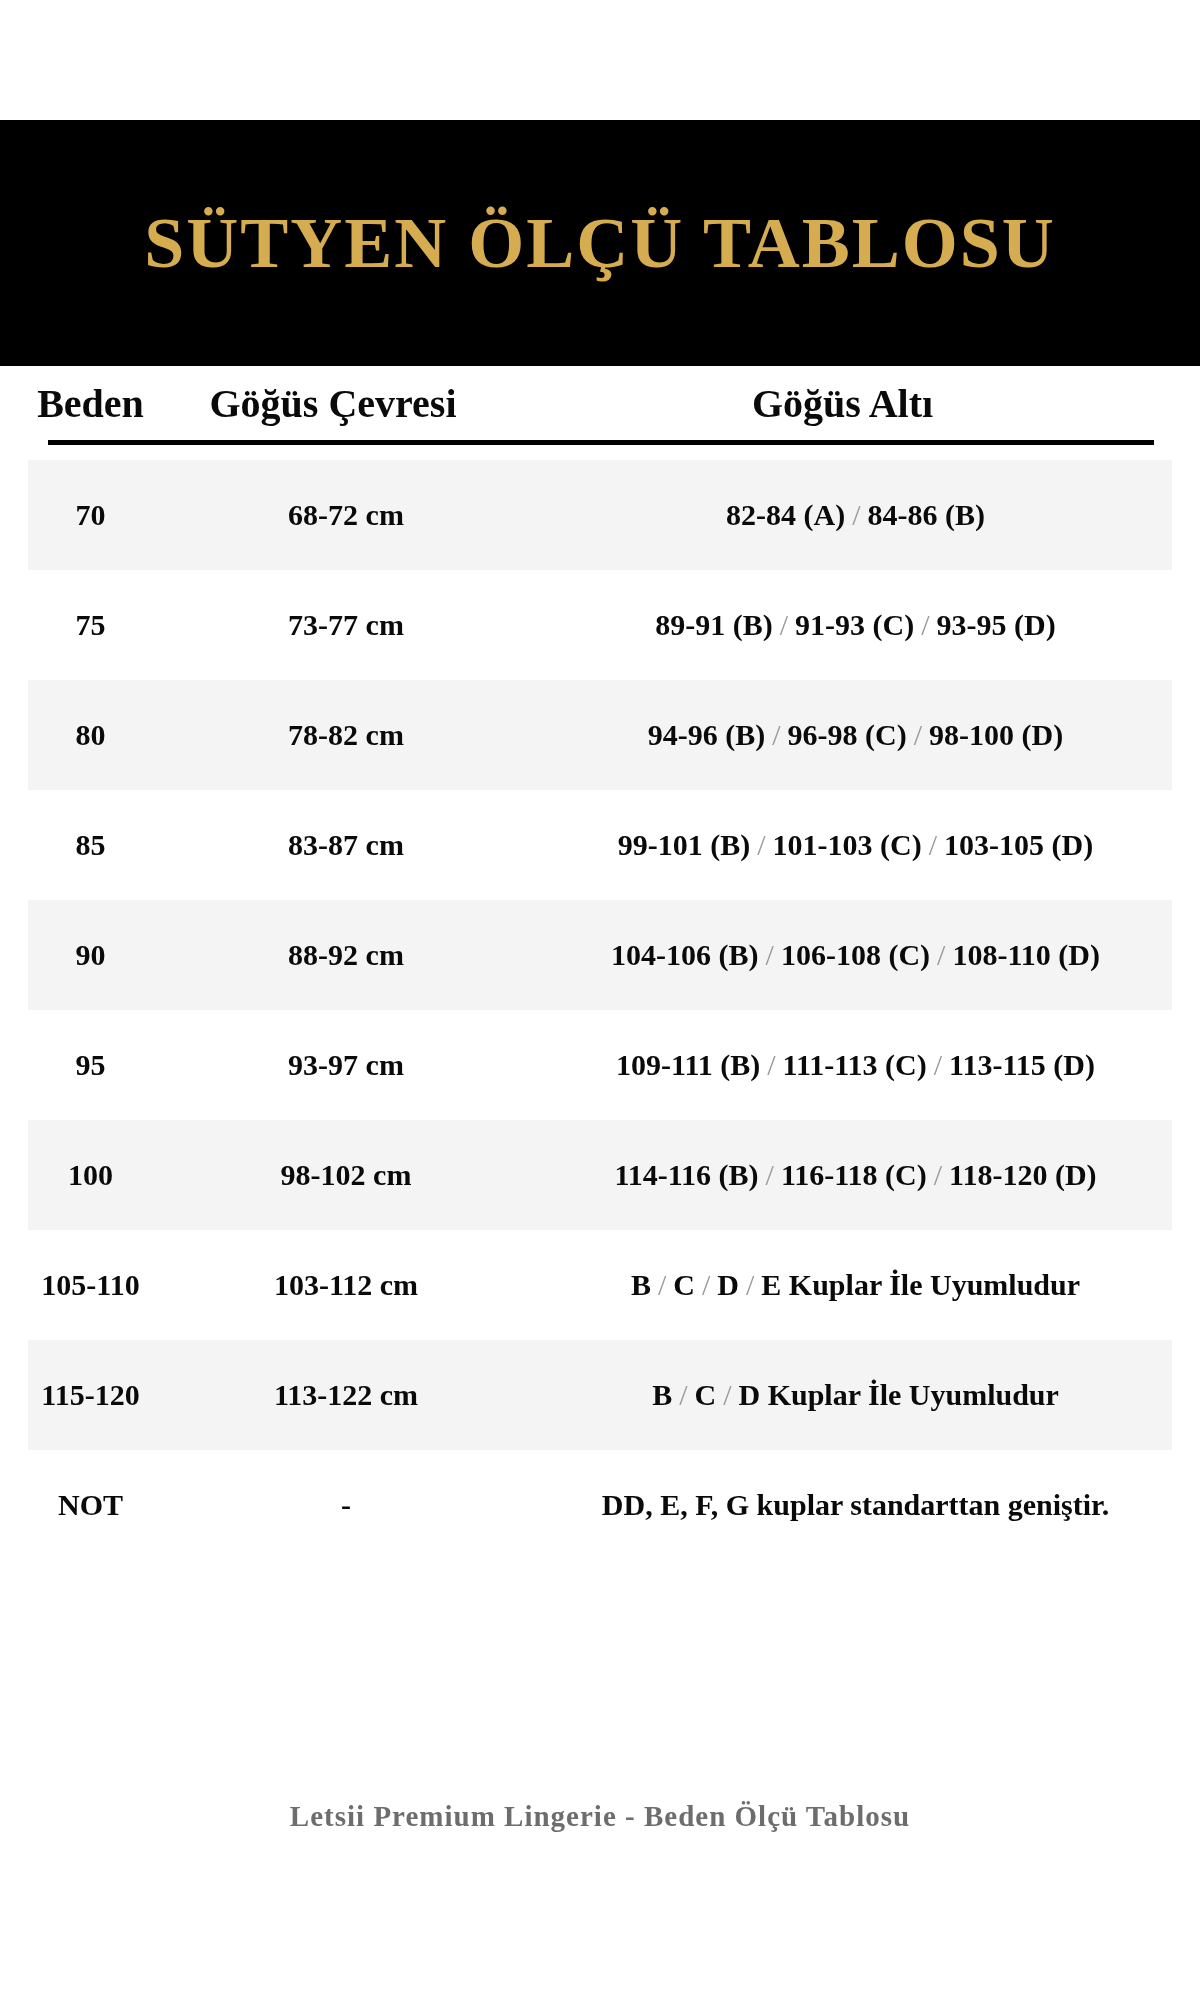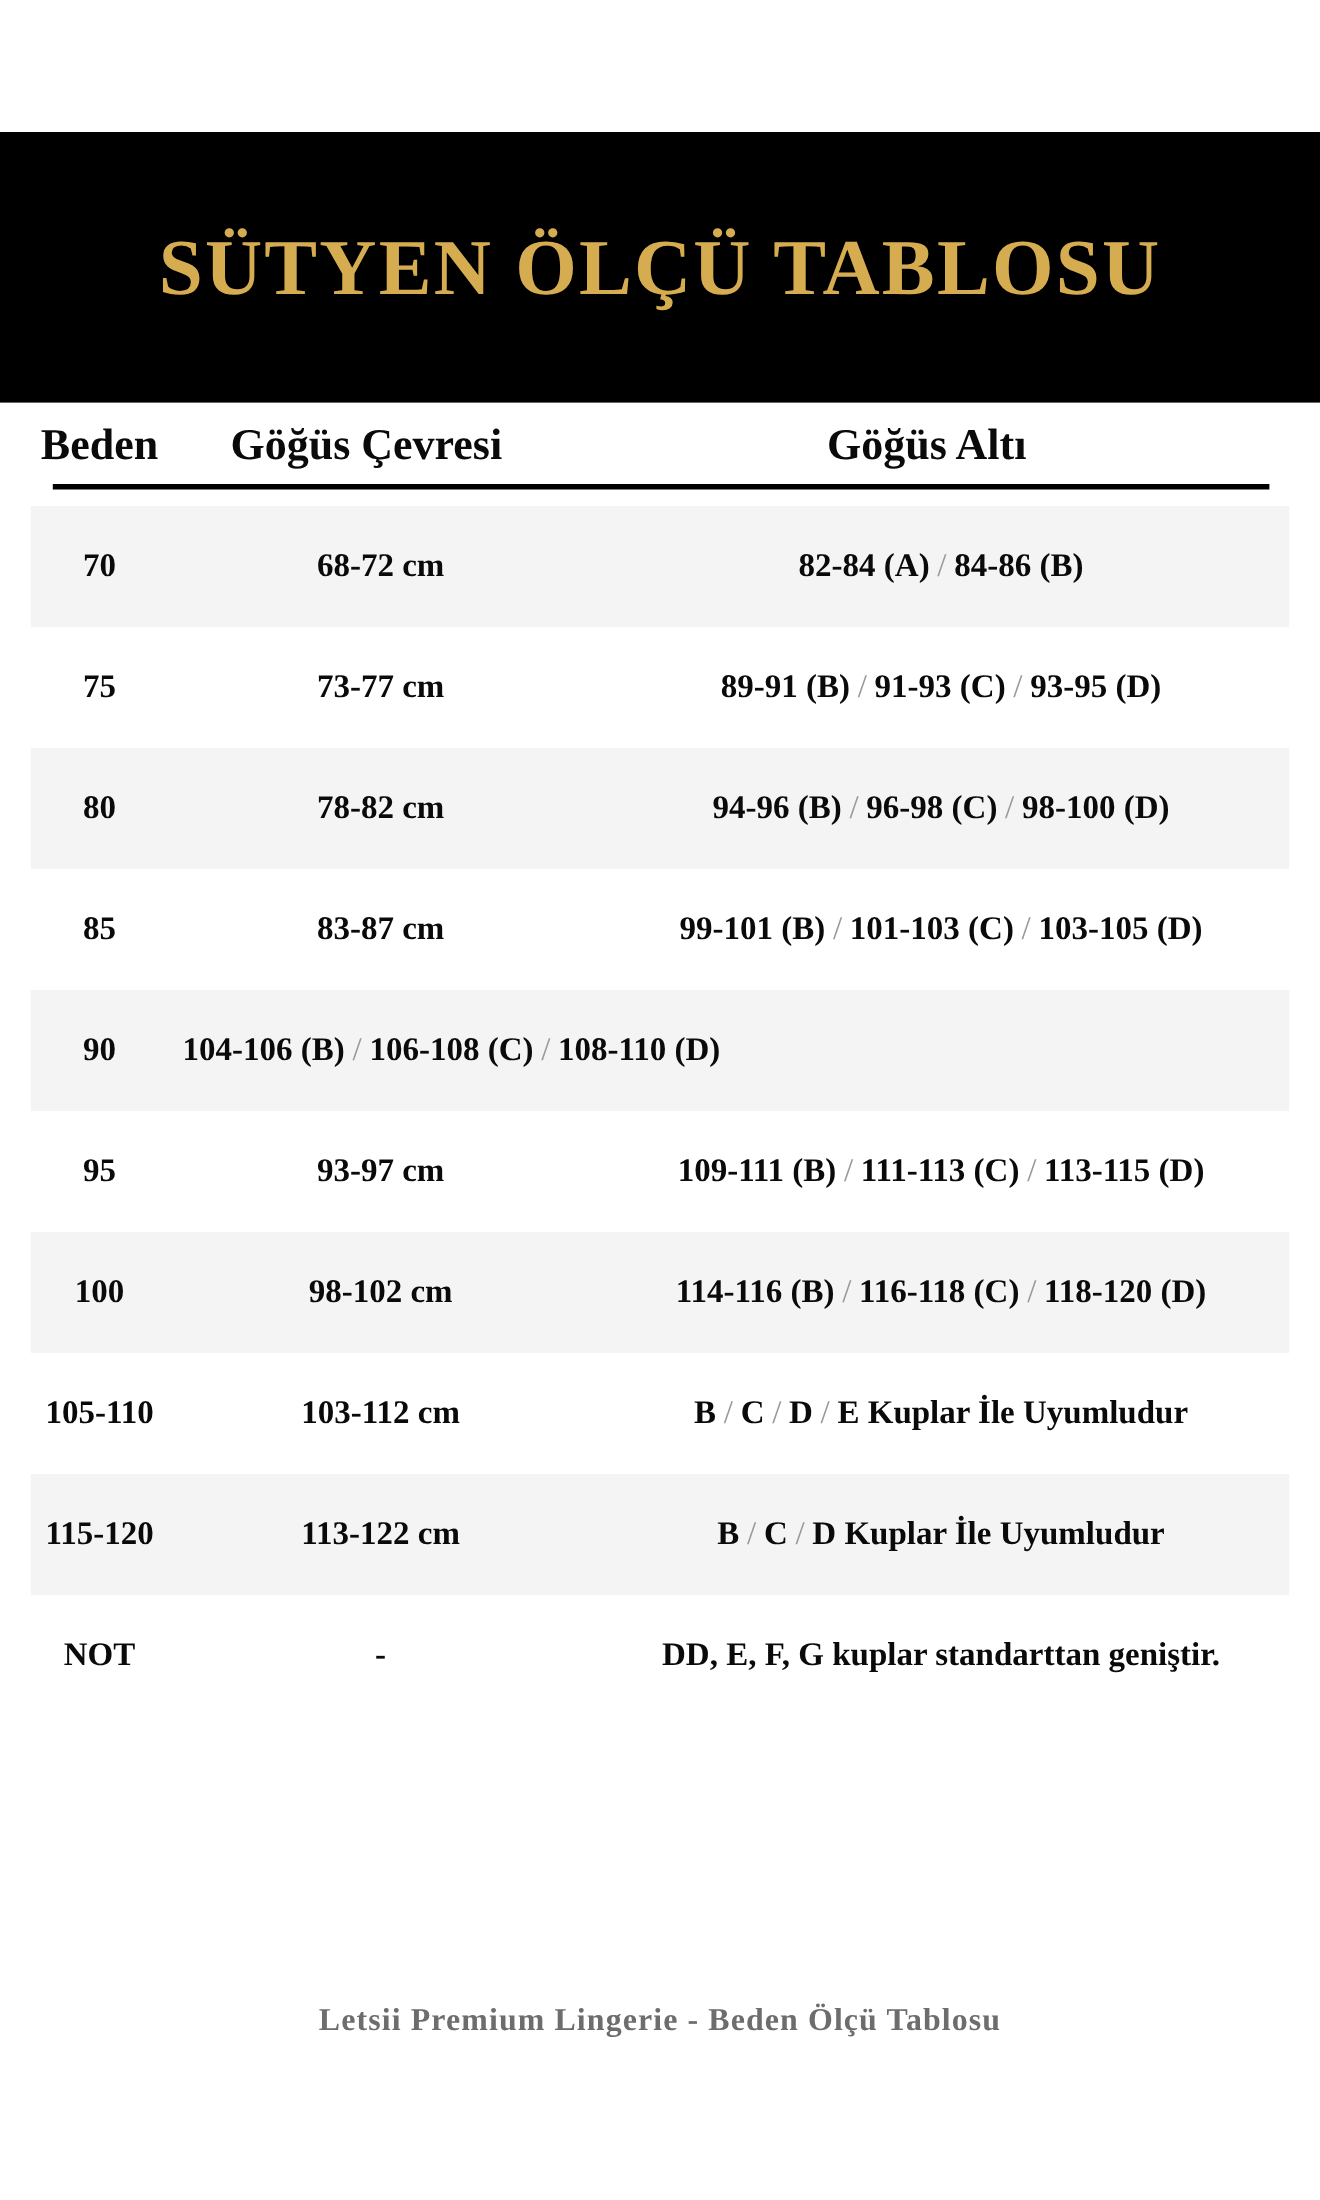--- a/index.html
+++ b/index.html
@@ -79,21 +79,20 @@
   .footer-note {
     position: absolute;
     top: 1800px;
     left: 0;
     width: 100%;
     text-align: center;
     font-size: 29px;
     font-weight: 700;
     color: #6d6d6d;
     letter-spacing: 1px;
-    margin-top: 20px;
   }
 </style>
 </head>
 <body>
 
 <div class="page">
 
   <div class="banner">
     <div class="banner-title">SÜTYEN ÖLÇÜ TABLOSU</div>
   </div>
@@ -121,20 +120,21 @@
           <div class="td">78-82 cm</div>
           <div class="td">94-96 (B)<span class="sep">/</span>96-98 (C)<span class="sep">/</span>98-100 (D)</div>
         </div>
         <div class="trow">
           <div class="td">85</div>
           <div class="td">83-87 cm</div>
           <div class="td">99-101 (B)<span class="sep">/</span>101-103 (C)<span class="sep">/</span>103-105 (D)</div>
         </div>
         <div class="trow striped">
           <div class="td">90</div>
+          <div class="td">88-92 cm</div>
           <div class="td">104-106 (B)<span class="sep">/</span>106-108 (C)<span class="sep">/</span>108-110 (D)</div>
         </div>
         <div class="trow">
           <div class="td">95</div>
           <div class="td">93-97 cm</div>
           <div class="td">109-111 (B)<span class="sep">/</span>111-113 (C)<span class="sep">/</span>113-115 (D)</div>
         </div>
         <div class="trow striped">
           <div class="td">100</div>
           <div class="td">98-102 cm</div>

